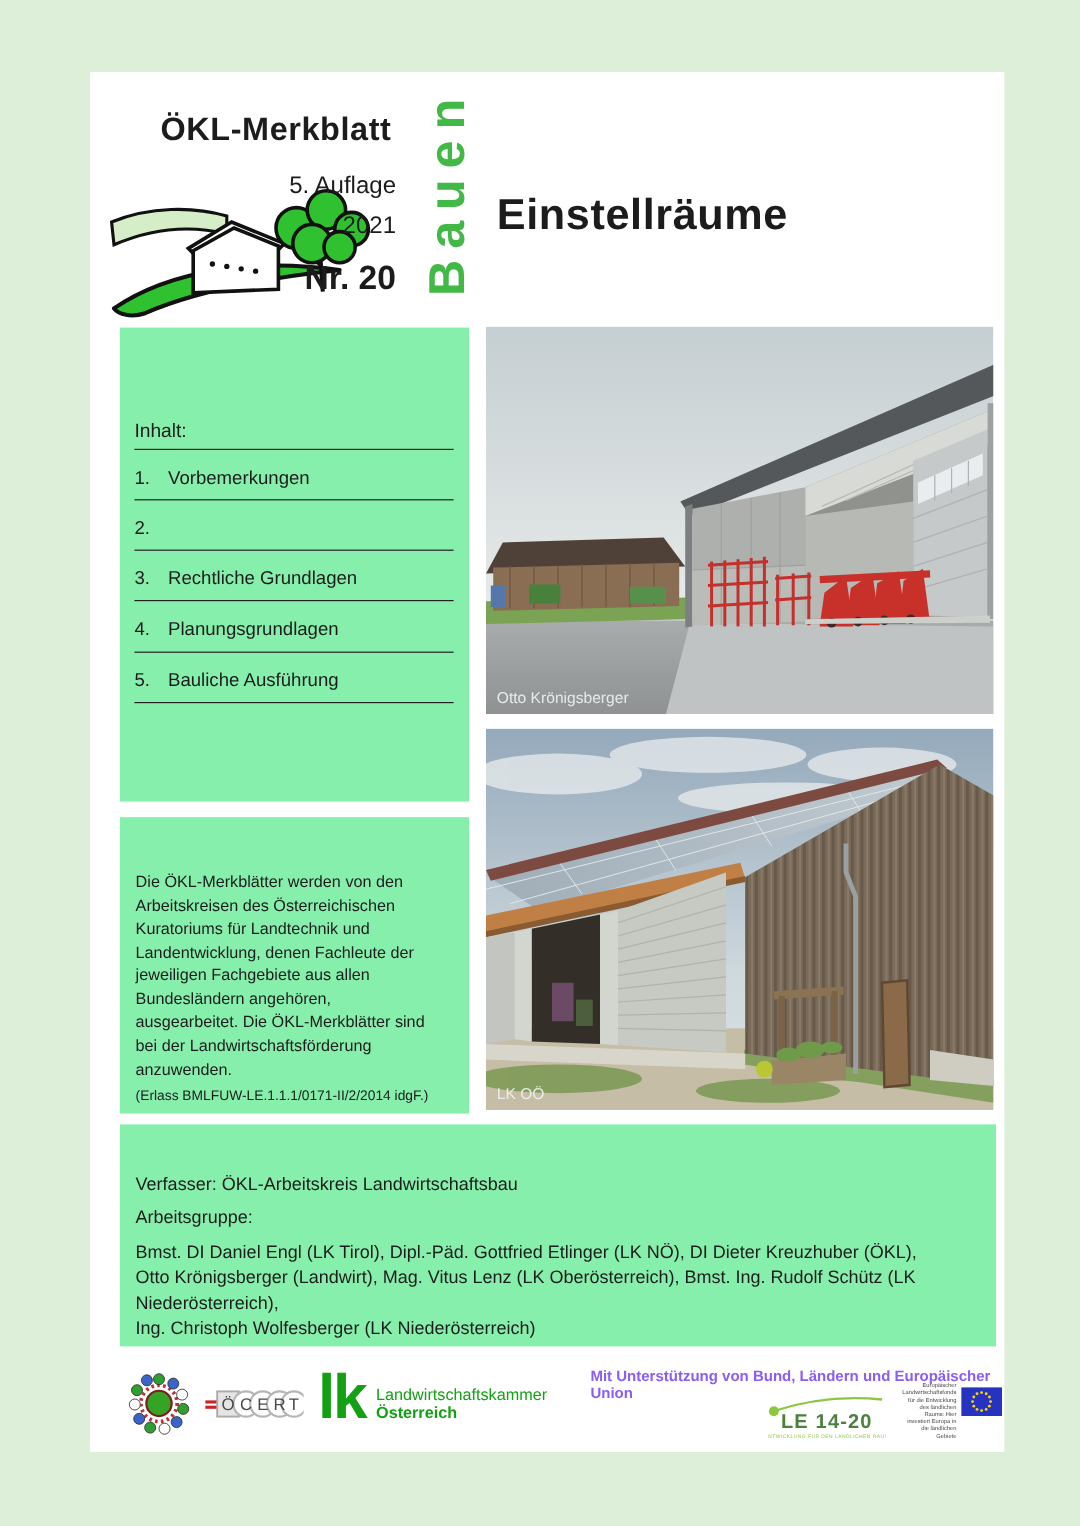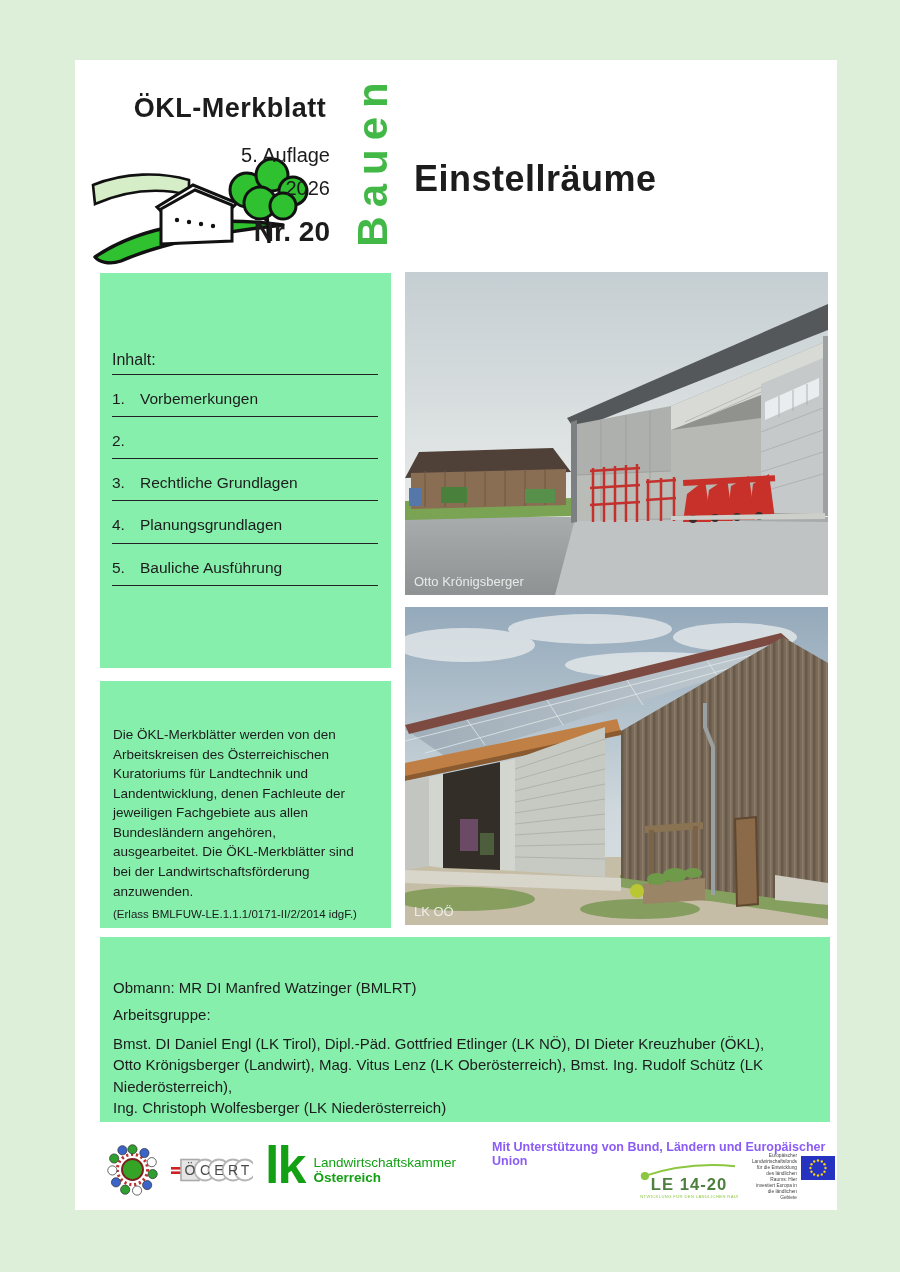--- a/index.html
+++ b/index.html
@@ -91,21 +91,21 @@
       <circle cx="160" cy="45" r="17"></circle>
         <circle cx="185" cy="30" r="16"></circle>
       <circle cx="206" cy="46" r="14"></circle>
         <circle cx="173" cy="58" r="16"></circle>
       <circle cx="196" cy="61" r="13"></circle>
     </g>
   </svg>
 
   <div class="edition">
     <div class="line">5. Auflage</div>
-    <div class="year">2026</div>
+    <div class="year">2021</div>
     <div class="number">Nr. 20</div>
   </div>
 
   <div class="series-vertical">Bauen</div>
 
   <div class="doc-title">Einstellräume</div>
 
   <div class="panel toc">
     <div class="toc-heading">Inhalt:</div>
     <div class="toc-item">
@@ -312,21 +312,21 @@
         <ellipse cx="252" cy="272" rx="10" ry="6"></ellipse>
           <ellipse cx="270" cy="268" rx="12" ry="7"></ellipse>
         <ellipse cx="288" cy="266" rx="9" ry="5"></ellipse>
       </g>
       <circle cx="232" cy="284" r="7" fill="#b9c832"></circle>
     </svg>
     <div class="photo-caption">LK OÖ</div>
   </div>
 
   <div class="panel credits">
-    <div class="cline">Obmann: MR DI Manfred Watzinger (BMLRT)</div>
+    <div class="cline">Verfasser: ÖKL-Arbeitskreis Landwirtschaftsbau</div>
     <div class="cline">Arbeitsgruppe:</div>
     <div class="glines">
       <div>Bmst. DI Daniel Engl (LK Tirol), Dipl.-Päd. Gottfried Etlinger (LK NÖ), DI Dieter Kreuzhuber (ÖKL),</div>
       <div>Otto Krönigsberger (Landwirt), Mag. Vitus Lenz (LK Oberösterreich), Bmst. Ing. Rudolf Schütz (LK Niederösterreich),</div>
       <div>Ing. Christoph Wolfesberger (LK Niederösterreich)</div>
     </div>
   </div>
 
   <svg class="oekl-emblem" viewBox="0 0 60 60">
     <circle cx="30" cy="30" r="16.5" fill="none" stroke="#bb3333" stroke-width="3.4" stroke-dasharray="2.4,3"></circle>

